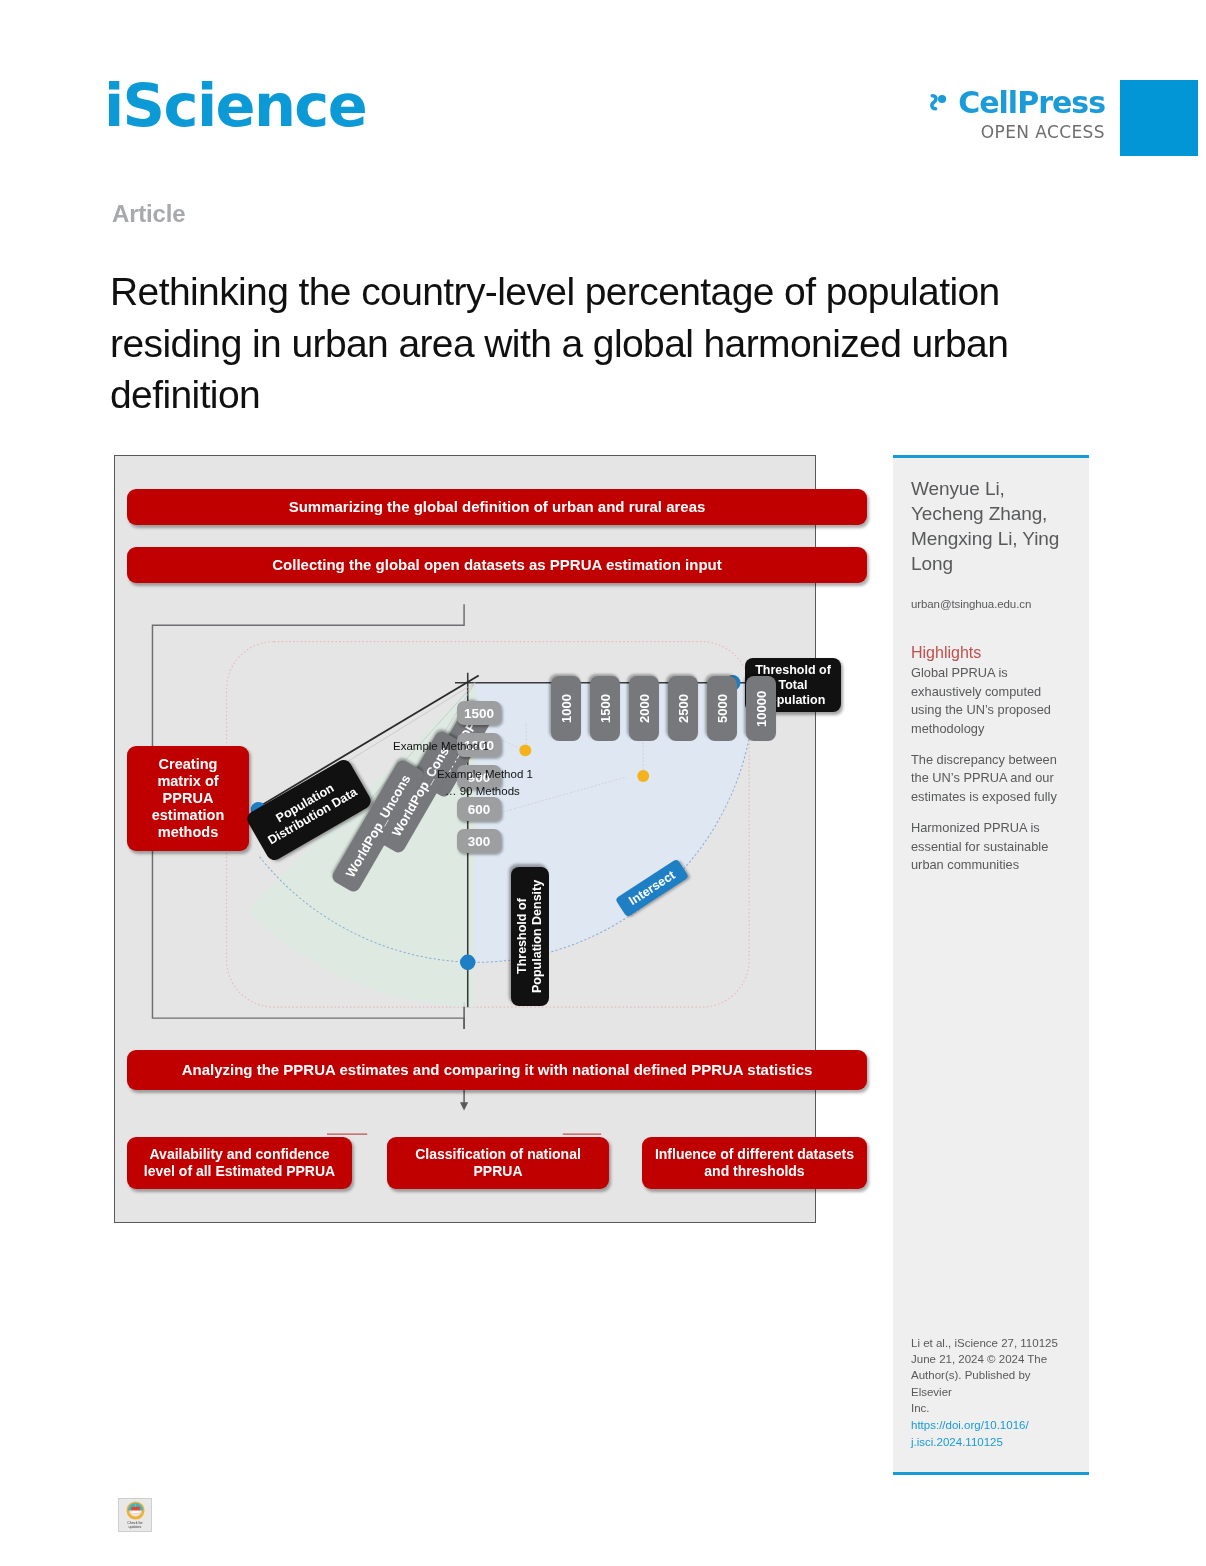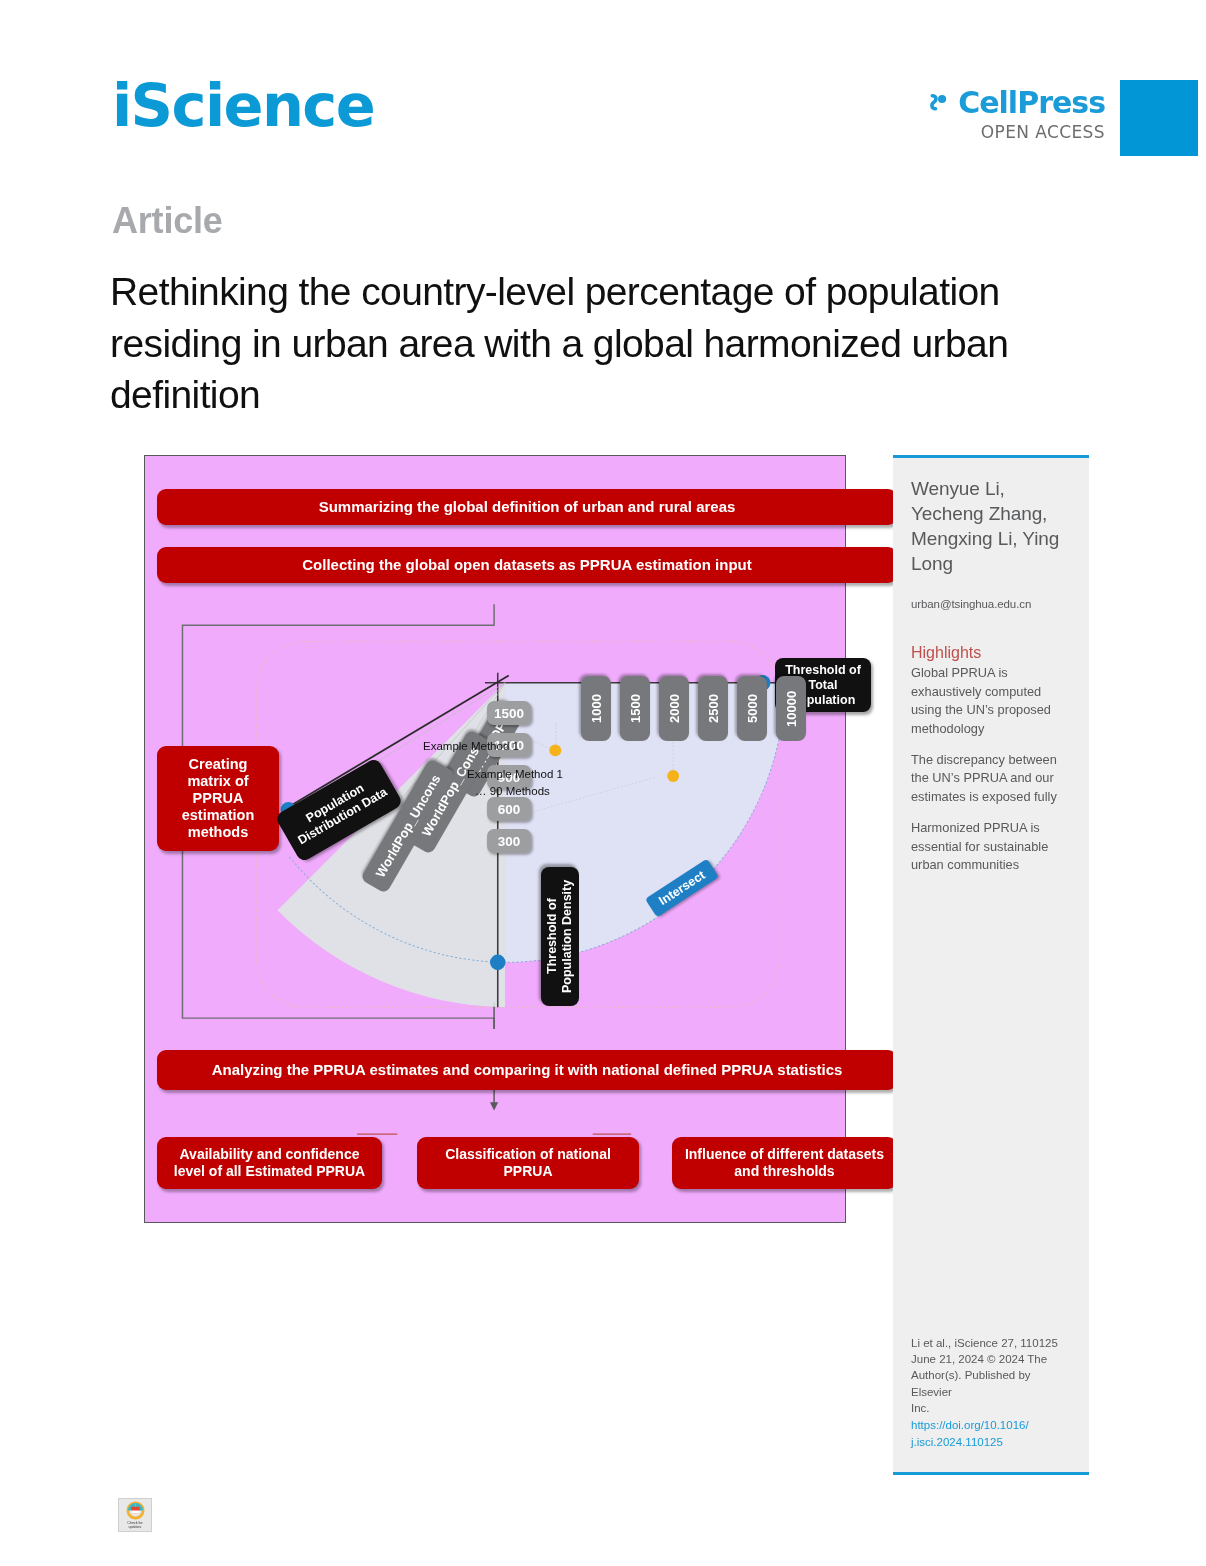--- a/index.html
+++ b/index.html
@@ -7,54 +7,54 @@
     width:1206px;height:1566px;
     background:#ffffff;
     font-family:"Liberation Sans", sans-serif;
     position:relative;
     overflow:hidden;
   }
 
   
   #masthead{position:absolute;left:0;top:0;width:1206px;height:180px;}
   #journal-logo{
-    position:absolute;left:112px;top:76px;
+    position:absolute;left:104px;top:76px;
     font-family:"DejaVu Sans", sans-serif;
     font-size:59px;font-weight:700;letter-spacing:-1.6px;
     color:#0C9AD7;line-height:1;
   }
   #cellpress-block{position:absolute;left:925px;top:88px;width:180px;text-align:right;}
   #cellpress-row{display:flex;align-items:center;justify-content:flex-end;gap:7px;}
   #cellpress-mark{width:26px;height:26px;flex:0 0 auto;}
   #cellpress-word{
     font-family:"DejaVu Sans", sans-serif;
     font-size:30px;font-weight:700;color:#1B9BD8;letter-spacing:-1px;line-height:1;
   }
   #open-access{
     font-family:"DejaVu Sans", sans-serif;
     font-size:17px;color:#6D6E70;letter-spacing:0.4px;margin-top:4px;text-align:right;
   }
   #brand-square{position:absolute;left:1120px;top:80px;width:78px;height:76px;background:#0396D6;}
 
   
   #article-kicker{
     position:absolute;left:112px;top:200px;
-    font-size:36px;font-weight:700;color:#A7A9AC;
+    font-size:24px;font-weight:700;color:#A7A9AC;
     letter-spacing:-0.2px;
   }
   #paper-title{
     position:absolute;left:110px;top:240px;width:960px;
     font-size:39px;font-weight:400;color:#101010;
     line-height:1.32;letter-spacing:-0.6px;
   }
 
   
   #figure-frame{
     position:absolute;left:114px;top:455px;width:702px;height:768px;
-    border:1.6px solid #58595B;background:#f0abfc;box-sizing:border-box;margin-left:30px;
+    border:1.6px solid #58595B;background:#e5e5e5;box-sizing:border-box;
   }
   #figure-canvas{position:absolute;left:0;top:0;width:100%;height:100%;}
 
   .banner{
     position:absolute;background:#C00000;border-radius:9px;
     color:#fff;font-weight:700;text-align:center;
     display:flex;align-items:center;justify-content:center;
     box-shadow:2px 2.5px 3px rgba(0,0,0,0.32);
     box-sizing:border-box;padding:0 8px;line-height:1.18;
   }

